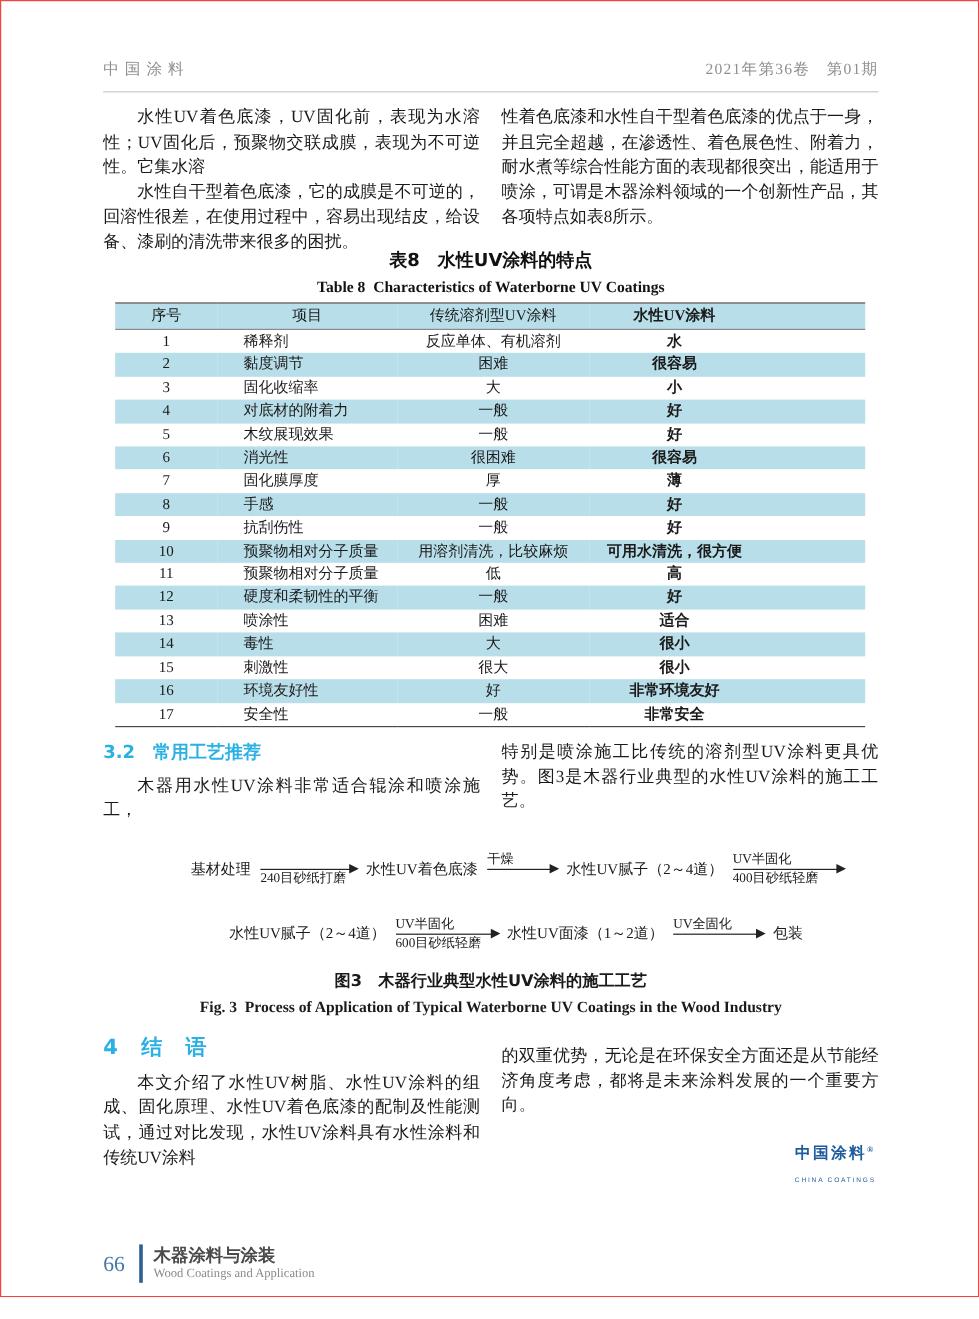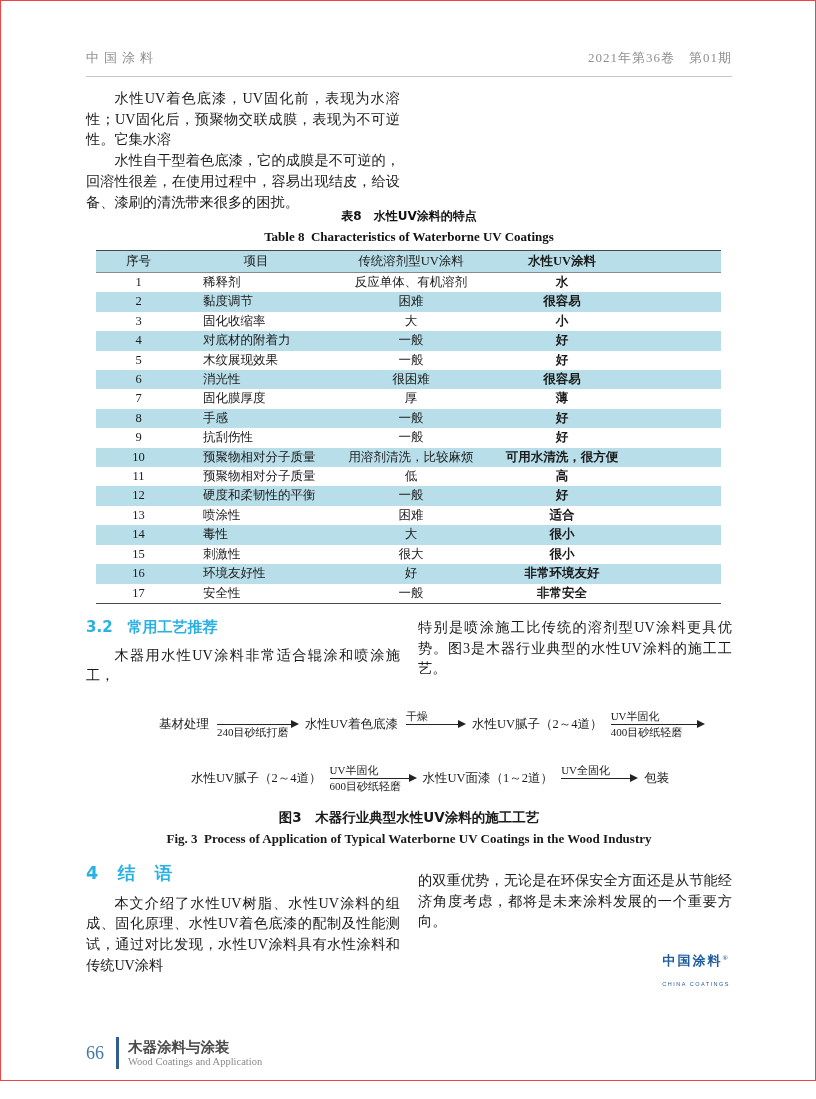--- a/index.html
+++ b/index.html
@@ -21,21 +21,21 @@
   
   .cols{position:absolute;left:85px;width:646px;display:flex;gap:18px;}
   .col{width:314px;font-size:14.2px;line-height:20.7px;text-align:justify;}
   .col p{margin:0;}
   .col p.ind{text-indent:2em;}
   .intro{top:87px;}
   
   .tbl-block{position:absolute;left:85px;width:646px;top:207px;}
   .tbl-title-zh{
     text-align:center;font-family:"DejaVu Sans","Liberation Sans",sans-serif;
-    font-weight:bold;font-size:12px;color:#111;
+    font-weight:bold;font-size:15px;color:#111;
   }
   .tbl-title-en{
     text-align:center;font-family:"Liberation Serif",serif;
     font-weight:bold;font-size:13px;margin-top:4px;color:#111;
   }
   table.t8{
     margin-left:10px;margin-top:5px;width:625px;border-collapse:collapse;
     table-layout:fixed;font-size:12.5px;
     border-top:1.6px solid #4a4a4a;border-bottom:1.6px solid #4a4a4a;
   }
@@ -100,20 +100,23 @@
 
   <div class="pg-header">
     <span class="journal">中国涂料</span>
     <span class="issue pre">2021年第36卷　第01期</span>
   </div>
 
   <div class="cols intro">
     <div class="col">
       <p class="ind">水性UV着色底漆，UV固化前，表现为水溶性；UV固化后，预聚物交联成膜，表现为不可逆性。它集水溶</p>
       <p class="ind">水性自干型着色底漆，它的成膜是不可逆的，回溶性很差，在使用过程中，容易出现结皮，给设备、漆刷的清洗带来很多的困扰。</p>
+    </div>
+    <div class="col">
+      <p>性着色底漆和水性自干型着色底漆的优点于一身，并且完全超越，在渗透性、着色展色性、附着力，耐水煮等综合性能方面的表现都很突出，能适用于喷涂，可谓是木器涂料领域的一个创新性产品，其各项特点如表8所示。</p>
     </div>
   </div>
 
   <div class="tbl-block">
     <div class="tbl-title-zh pre">表8　水性UV涂料的特点</div>
     <div class="tbl-title-en pre">Table 8  Characteristics of Waterborne UV Coatings</div>
     <table class="t8">
       <colgroup>
           <col class="c1">
           <col class="c2">

